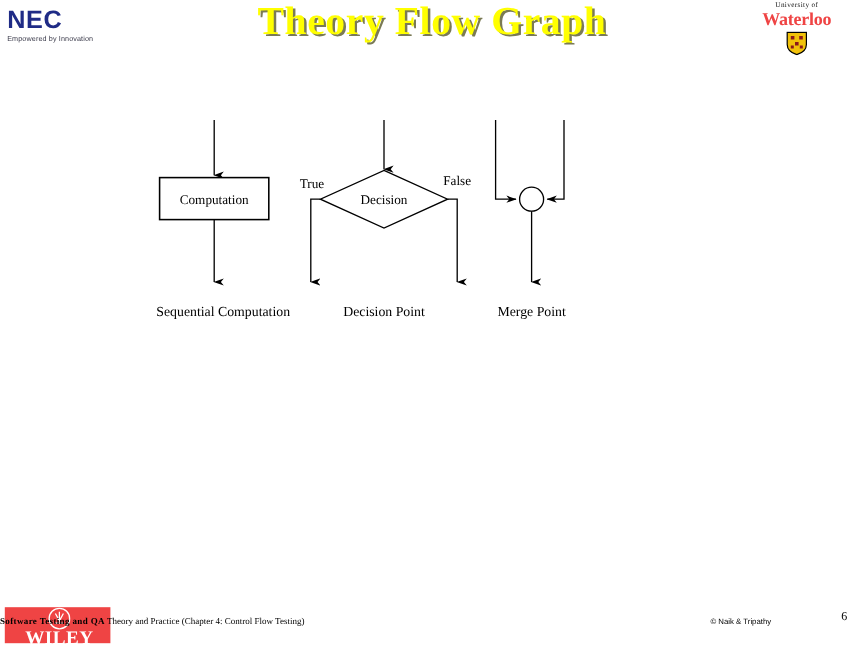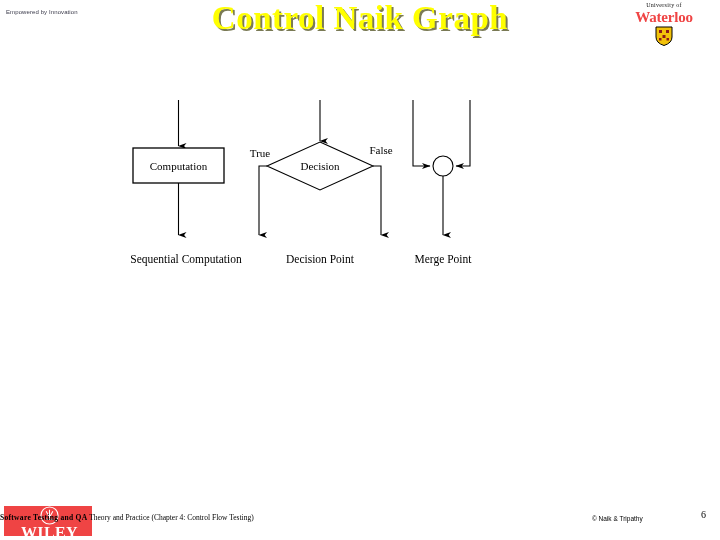--- a/index.html
+++ b/index.html
@@ -176,33 +176,34 @@
   .diagram-caption {
     font-family: "Liberation Serif", serif;
     font-size: 11.5px;
     fill: #000000;
   }
 </style>
 </head>
 <body>
 
 <div id="nec-logo">
+  <div id="nec-wordmark">NEC</div>
   <div id="nec-tagline">Empowered by Innovation</div>
 </div>
 
 <div id="waterloo-logo">
   <div id="waterloo-university-of">University of</div>
   <div id="waterloo-wordmark">Waterloo</div>
   <svg id="waterloo-shield" viewBox="0 0 18 20">
     <path d="M1 1 H17 V11 Q17 17 9 19.5 Q1 17 1 11 Z" fill="#f2c20a" stroke="#000000" stroke-width="1"></path>
     <path d="M4 4 h3 v3 h-3 z M11 4 h3 v3 h-3 z M7.5 9 h3 v3 h-3 z M4 12 h2.5 v2.5 h-2.5 z M11.5 12 h2.5 v2.5 h-2.5 z" fill="#8b1a1a"></path>
   </svg>
 </div>
 
-<div id="slide-title">Control Naik Graph</div>
+<div id="slide-title">Theory Flow Graph</div>
 
 <div id="cfg-diagram">
   <svg width="720" height="300" viewBox="0 0 720 300">
     <defs>
       <marker id="arrowDown" markerWidth="9" markerHeight="9" refX="4" refY="8" orient="auto" markerUnits="userSpaceOnUse">
         <path d="M1,0 L4,8.5 L7,0 L4,2.4 Z" fill="#000000"></path>
       </marker>
       <marker id="arrowRight" markerWidth="9" markerHeight="9" refX="8" refY="4" orient="auto" markerUnits="userSpaceOnUse">
         <path d="M0,1 L8.5,4 L0,7 L2.4,4 Z" fill="#000000"></path>
       </marker>

